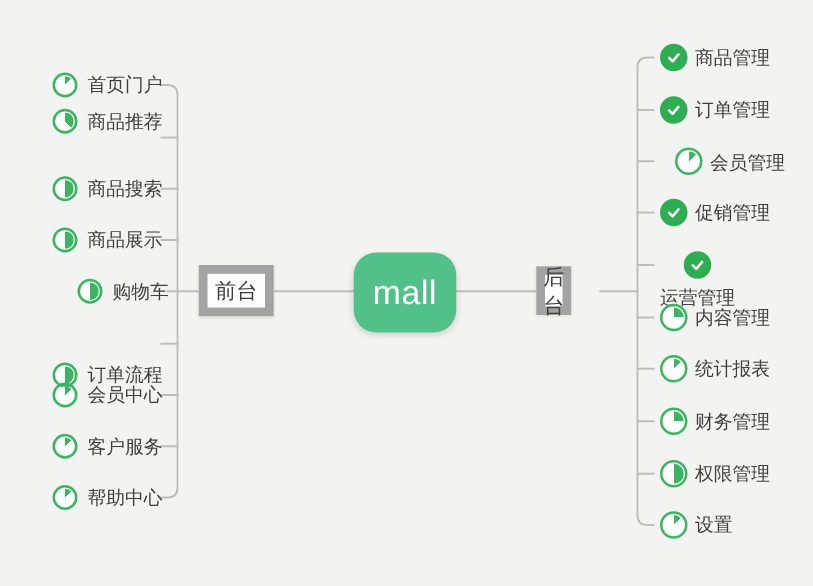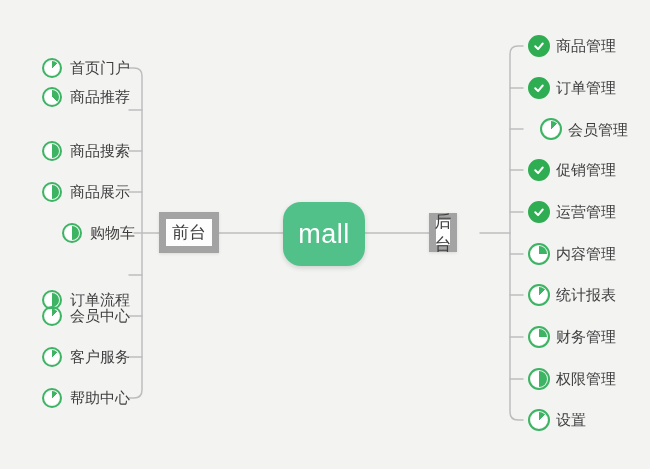--- a/index.html
+++ b/index.html
@@ -152,21 +152,21 @@
     <span>会员管理</span>
   </div>
   <div class="topic right-topic" style="left:528px;top:159px;">
     <span class="pie done" style="background: rgb(47, 173, 82); border-color: rgb(47, 173, 82);">
         <svg width="15" height="15" viewBox="0 0 24 24">
           <polyline points="6,12.5 10.5,17 18,8" fill="none" stroke="#fff" stroke-width="3.2" stroke-linecap="round" stroke-linejoin="round"></polyline>
         </svg>
       </span>
     <span>促销管理</span>
   </div>
-  <div class="topic right-topic" style="left:528px;top:201px;">
+  <div class="topic right-topic" style="left:528px;top:201px;flex-direction:column;">
     <span class="pie done" style="background: rgb(47, 173, 82); border-color: rgb(47, 173, 82);">
         <svg width="15" height="15" viewBox="0 0 24 24">
           <polyline points="6,12.5 10.5,17 18,8" fill="none" stroke="#fff" stroke-width="3.2" stroke-linecap="round" stroke-linejoin="round"></polyline>
         </svg>
       </span>
     <span>运营管理</span>
   </div>
   <div class="topic right-topic" style="left:528px;top:243px;">
     <span class="pie" style="background: conic-gradient(rgb(60, 180, 100) 90deg, rgb(255, 255, 255) 0deg) content-box;"></span>
     <span>内容管理</span>

